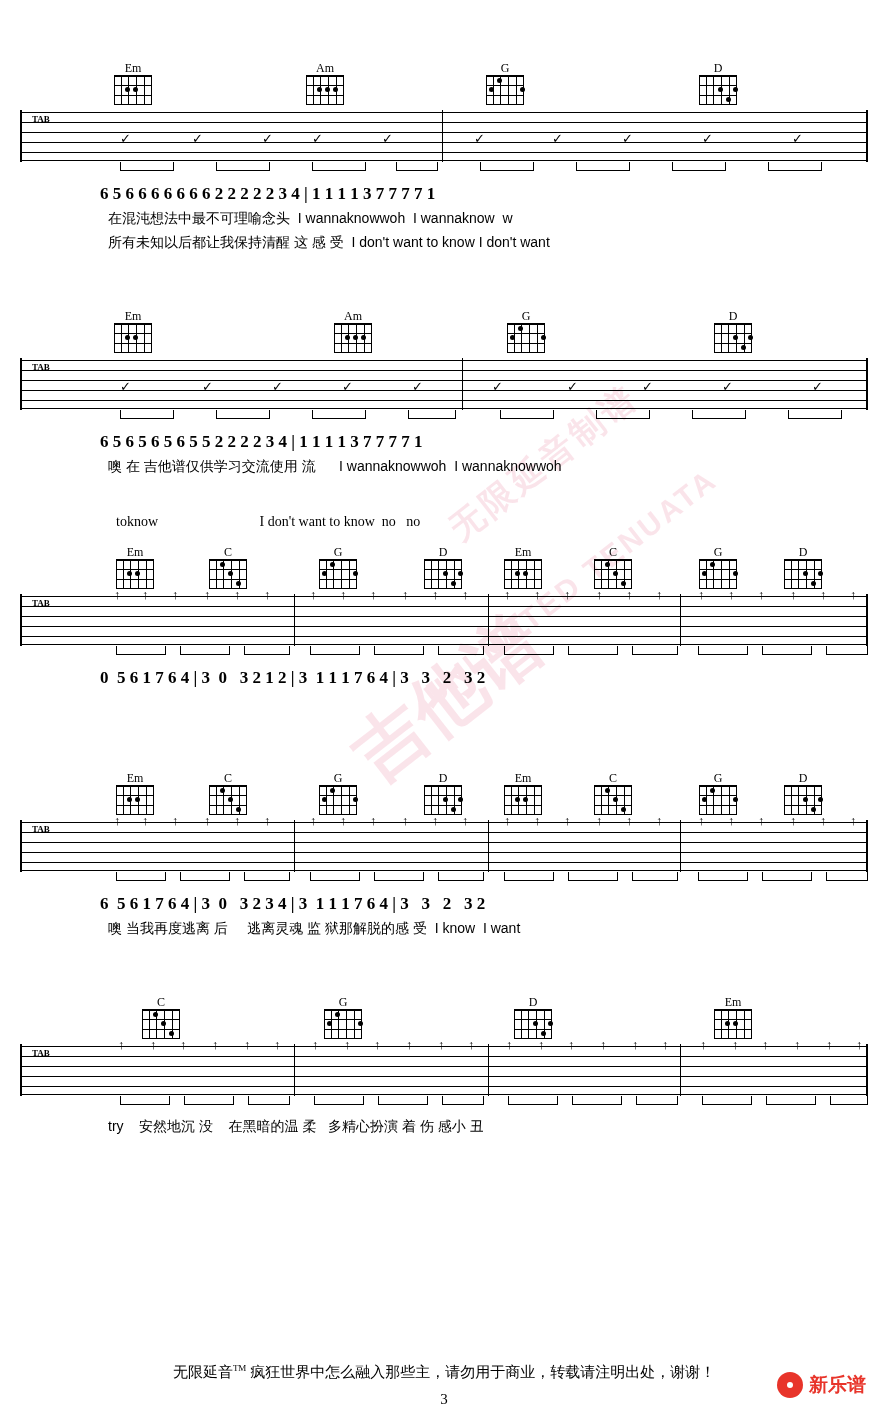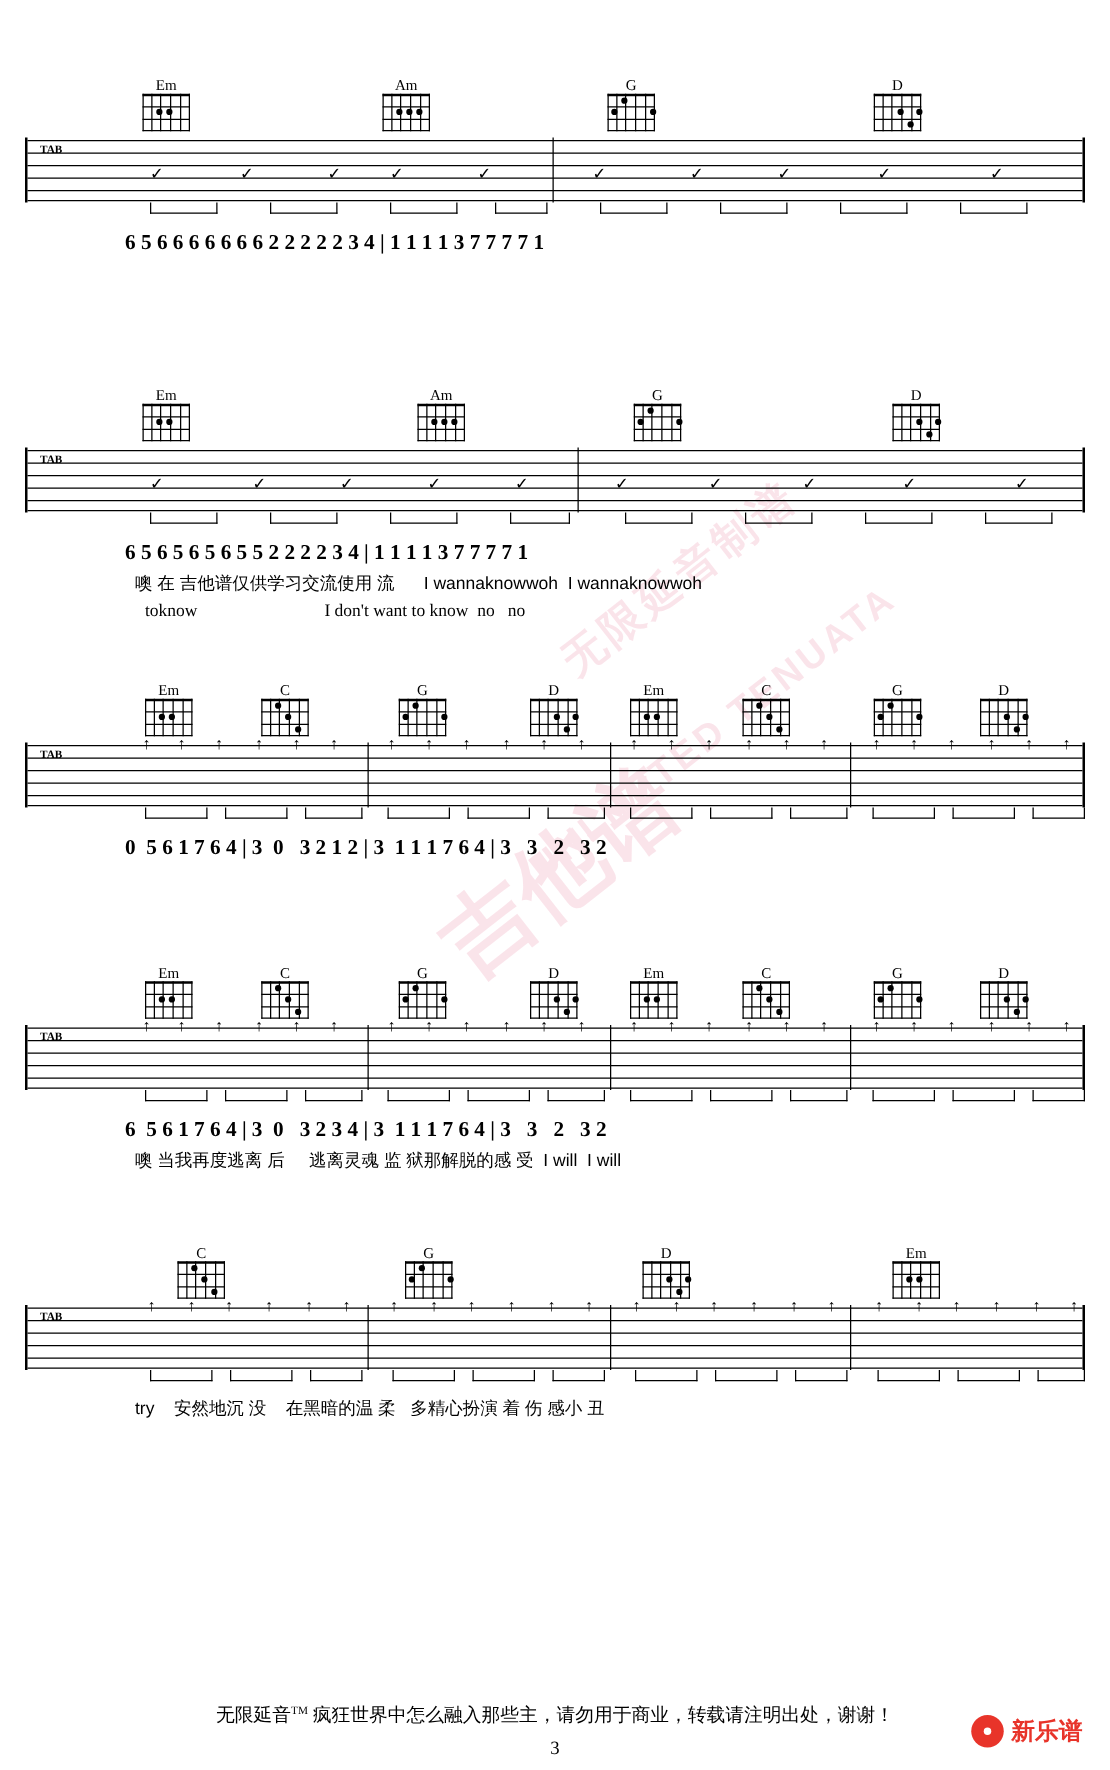--- a/index.html
+++ b/index.html
@@ -55,21 +55,21 @@
   
   .numline{
     position:relative;height:26px;font-family:"Liberation Serif",serif;
     font-size:17px;font-weight:bold;
   }
   .numline span{position:absolute;white-space:pre;}
   .lyric{
     position:relative;height:24px;font-family:"Liberation Sans",sans-serif;font-size:14px;
   }
   .lyric span{position:absolute;white-space:pre;}
-  .lyric.en{font-family:"Liberation Serif",serif;font-size:14px;}
+  .lyric.en{font-family:"Liberation Serif",serif;font-size:14px;margin-top:32px;}
 
   
   .footer{
     position:absolute;left:0;right:0;bottom:34px;text-align:center;
     font-family:"Liberation Serif",serif;font-size:15px;color:#000;
   }
   .footer .fnote{display:inline-block;}
   .footer sup{font-size:9px;}
   .pagenum{
     position:absolute;left:0;right:0;bottom:8px;text-align:center;
@@ -198,20 +198,26 @@
       <div class="rh-l" style="left:292px;width:52px;"></div>
       <div class="rh-l" style="left:376px;width:40px;"></div>
       <div class="rh-l" style="left:460px;width:52px;"></div>
       <div class="rh-l" style="left:556px;width:52px;"></div>
       <div class="rh-l" style="left:652px;width:52px;"></div>
       <div class="rh-l" style="left:748px;width:52px;"></div>
     </div>
 
     <div class="numline">
       <span style="left:80px">6 5 6 6 6 6 6 6 6 2 2 2 2 2 3 4 | 1 1 1 1 3 7 7 7 7 1</span>
+    </div>
+    <div class="lyric">
+      <span style="left:88px">在混沌想法中最不可理喻念头  I wannaknowwoh  I wannaknow  w</span>
+    </div>
+    <div class="lyric">
+      <span style="left:88px">所有未知以后都让我保持清醒 这 感 受  I don't want to know I don't want</span>
     </div>
   </div>
 
   <div class="system" style="top:310px">
     <div class="chords">
       <div class="chordbox" style="left:90px">
         <div class="cname">Em</div>
         <div class="grid">
           <div class="nut"></div>
             <div class="fr" style="top:10px"></div>
@@ -721,21 +727,21 @@
       <div class="rh-l" style="left:612px;width:44px;"></div>
       <div class="rh-l" style="left:678px;width:48px;"></div>
       <div class="rh-l" style="left:742px;width:48px;"></div>
       <div class="rh-l" style="left:806px;width:40px;"></div>
     </div>
 
     <div class="numline">
       <span style="left:80px">6  5 6 1 7 6 4 | 3  0   3 2 3 4 | 3  1 1 1 7 6 4 | 3   3   2   3 2</span>
     </div>
     <div class="lyric">
-      <span style="left:88px">噢 当我再度逃离 后     逃离灵魂 监 狱那解脱的感 受  I will  I will</span>
+      <span style="left:88px">噢 当我再度逃离 后     逃离灵魂 监 狱那解脱的感 受  I know  I want</span>
     </div>
   </div>
 
   <div class="system" style="top:996px">
     <div class="chords">
       <div class="chordbox" style="left:118px">
         <div class="cname">C</div>
         <div class="grid">
           <div class="nut"></div>
             <div class="fr" style="top:10px"></div>

